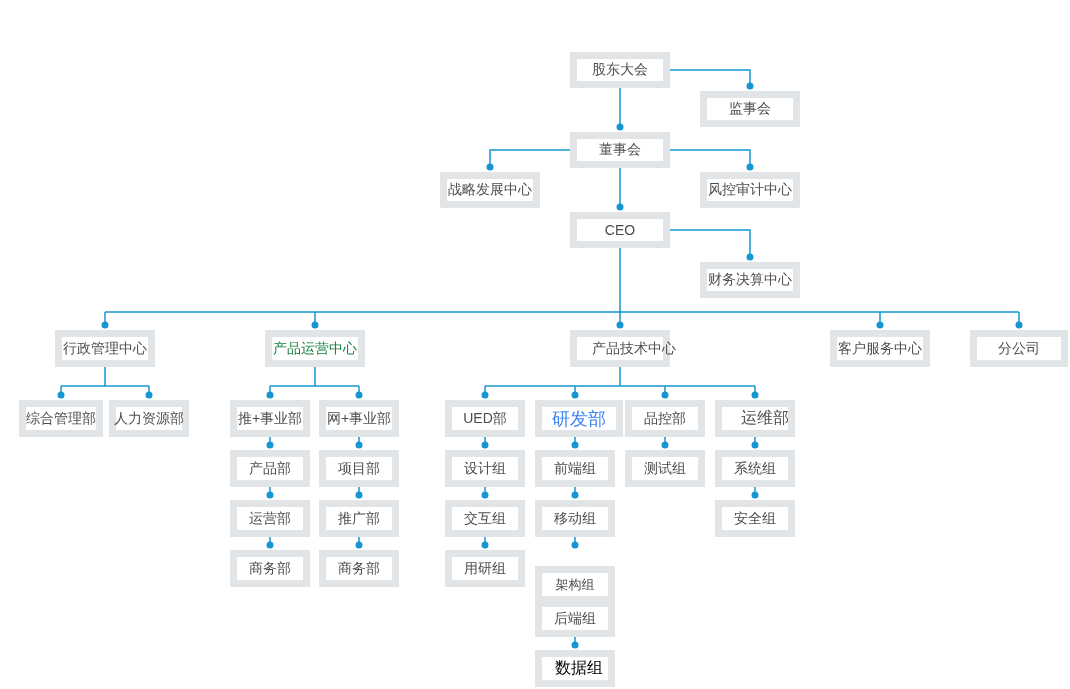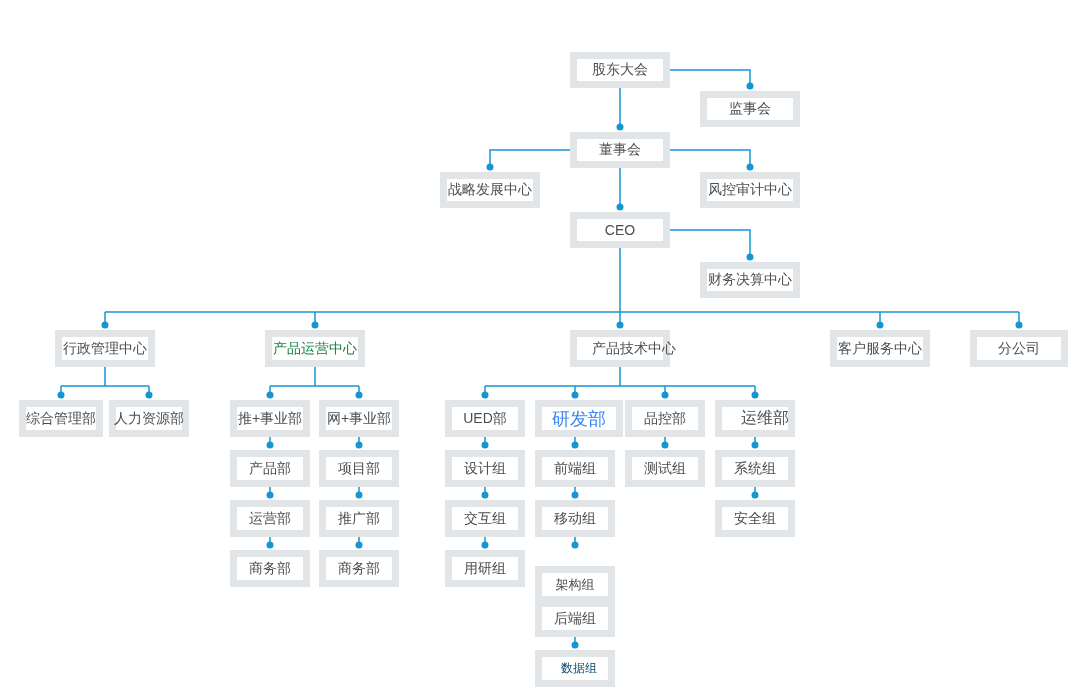--- a/index.html
+++ b/index.html
@@ -156,15 +156,15 @@
       <div class="org-node" style="left: 230px; top: 500px; width: 80px; height: 37px; background: rgb(255, 255, 255); border-color: rgb(226, 229, 232); color: rgb(77, 77, 77); font-size: 14px;">运营部</div>
       <div class="org-node" style="left: 319px; top: 500px; width: 80px; height: 37px; background: rgb(255, 255, 255); border-color: rgb(226, 229, 232); color: rgb(77, 77, 77); font-size: 14px;">推广部</div>
       <div class="org-node" style="left: 445px; top: 500px; width: 80px; height: 37px; background: rgb(255, 255, 255); border-color: rgb(226, 229, 232); color: rgb(77, 77, 77); font-size: 14px;">交互组</div>
       <div class="org-node" style="left: 535px; top: 500px; width: 80px; height: 37px; background: rgb(255, 255, 255); border-color: rgb(226, 229, 232); color: rgb(77, 77, 77); font-size: 14px;">移动组</div>
       <div class="org-node" style="left: 715px; top: 500px; width: 80px; height: 37px; background: rgb(255, 255, 255); border-color: rgb(226, 229, 232); color: rgb(77, 77, 77); font-size: 14px;">安全组</div>
       <div class="org-node" style="left: 230px; top: 550px; width: 80px; height: 37px; background: rgb(255, 255, 255); border-color: rgb(226, 229, 232); color: rgb(77, 77, 77); font-size: 14px;">商务部</div>
       <div class="org-node" style="left: 319px; top: 550px; width: 80px; height: 37px; background: rgb(255, 255, 255); border-color: rgb(226, 229, 232); color: rgb(77, 77, 77); font-size: 14px;">商务部</div>
       <div class="org-node" style="left: 445px; top: 550px; width: 80px; height: 37px; background: rgb(255, 255, 255); border-color: rgb(226, 229, 232); color: rgb(77, 77, 77); font-size: 14px;">用研组</div>
       <div class="org-node" style="left: 535px; top: 550px; width: 80px; height: 37px; background: rgb(255, 255, 255); border-color: rgb(226, 229, 232); color: rgb(77, 77, 77); font-size: 13px; margin-top: 16px;">架构组</div>
       <div class="org-node" style="left: 535px; top: 600px; width: 80px; height: 37px; background: rgb(255, 255, 255); border-color: rgb(226, 229, 232); color: rgb(77, 77, 77); font-size: 14px;">后端组</div>
-      <div class="org-node" style="left: 535px; top: 650px; width: 80px; height: 37px; background: rgb(255, 255, 255); border-color: rgb(226, 229, 232); color: #0c4a6e; font-size: 12px; padding-left: 8px;">数据组</div>
+      <div class="org-node" style="left: 535px; top: 650px; width: 80px; height: 37px; background: rgb(255, 255, 255); border-color: rgb(226, 229, 232); color: #000000; font-size: 16px; padding-left: 8px;">数据组</div>
     </div>
 </div>
 
 </body></html>

